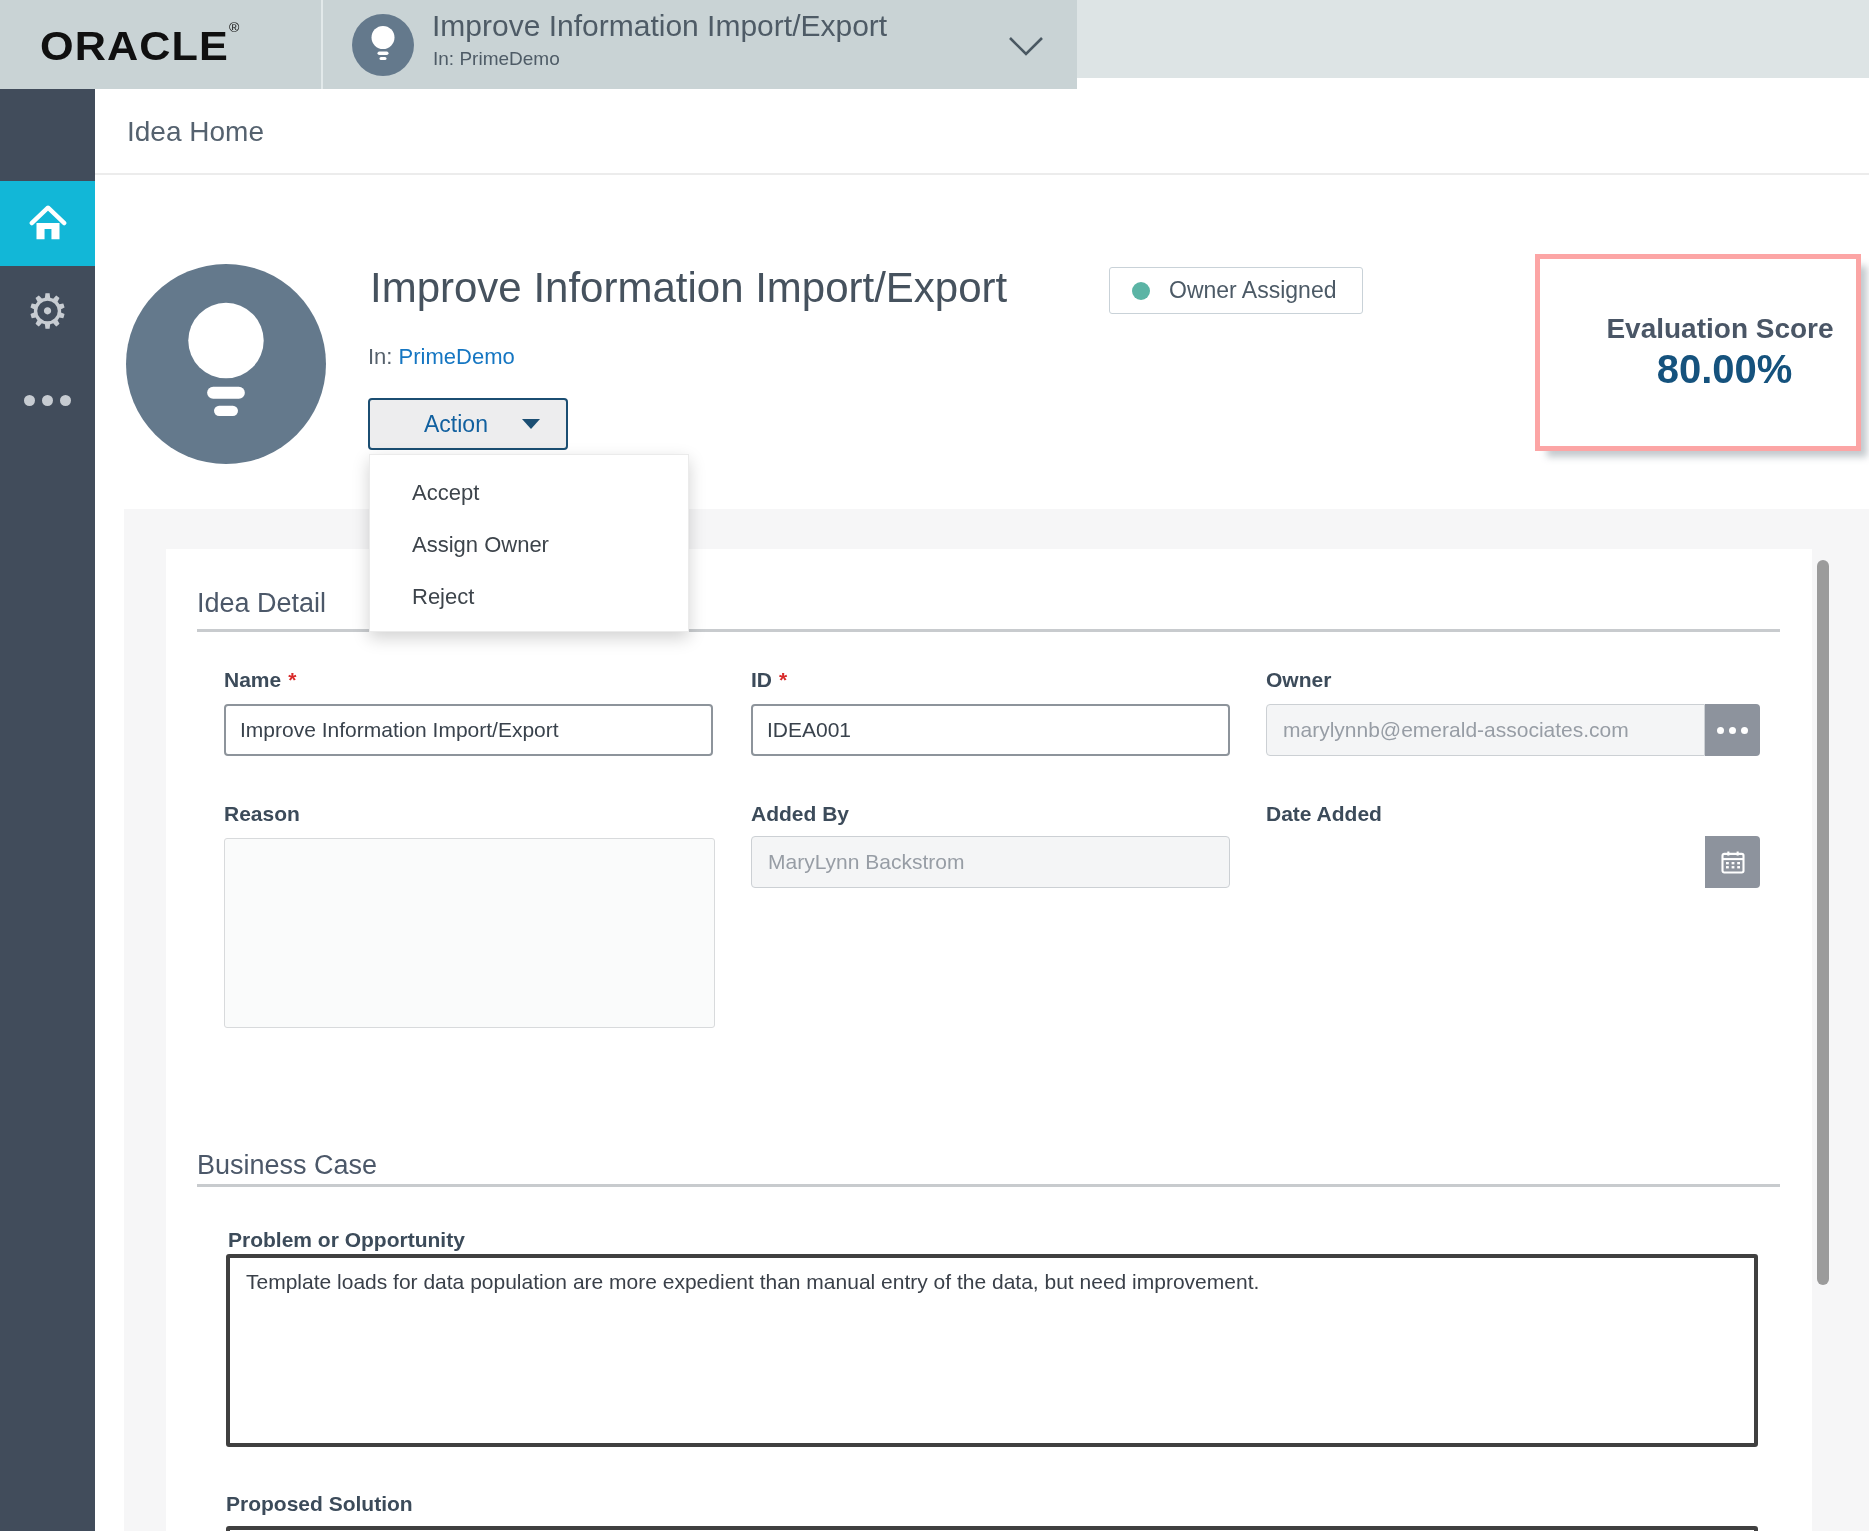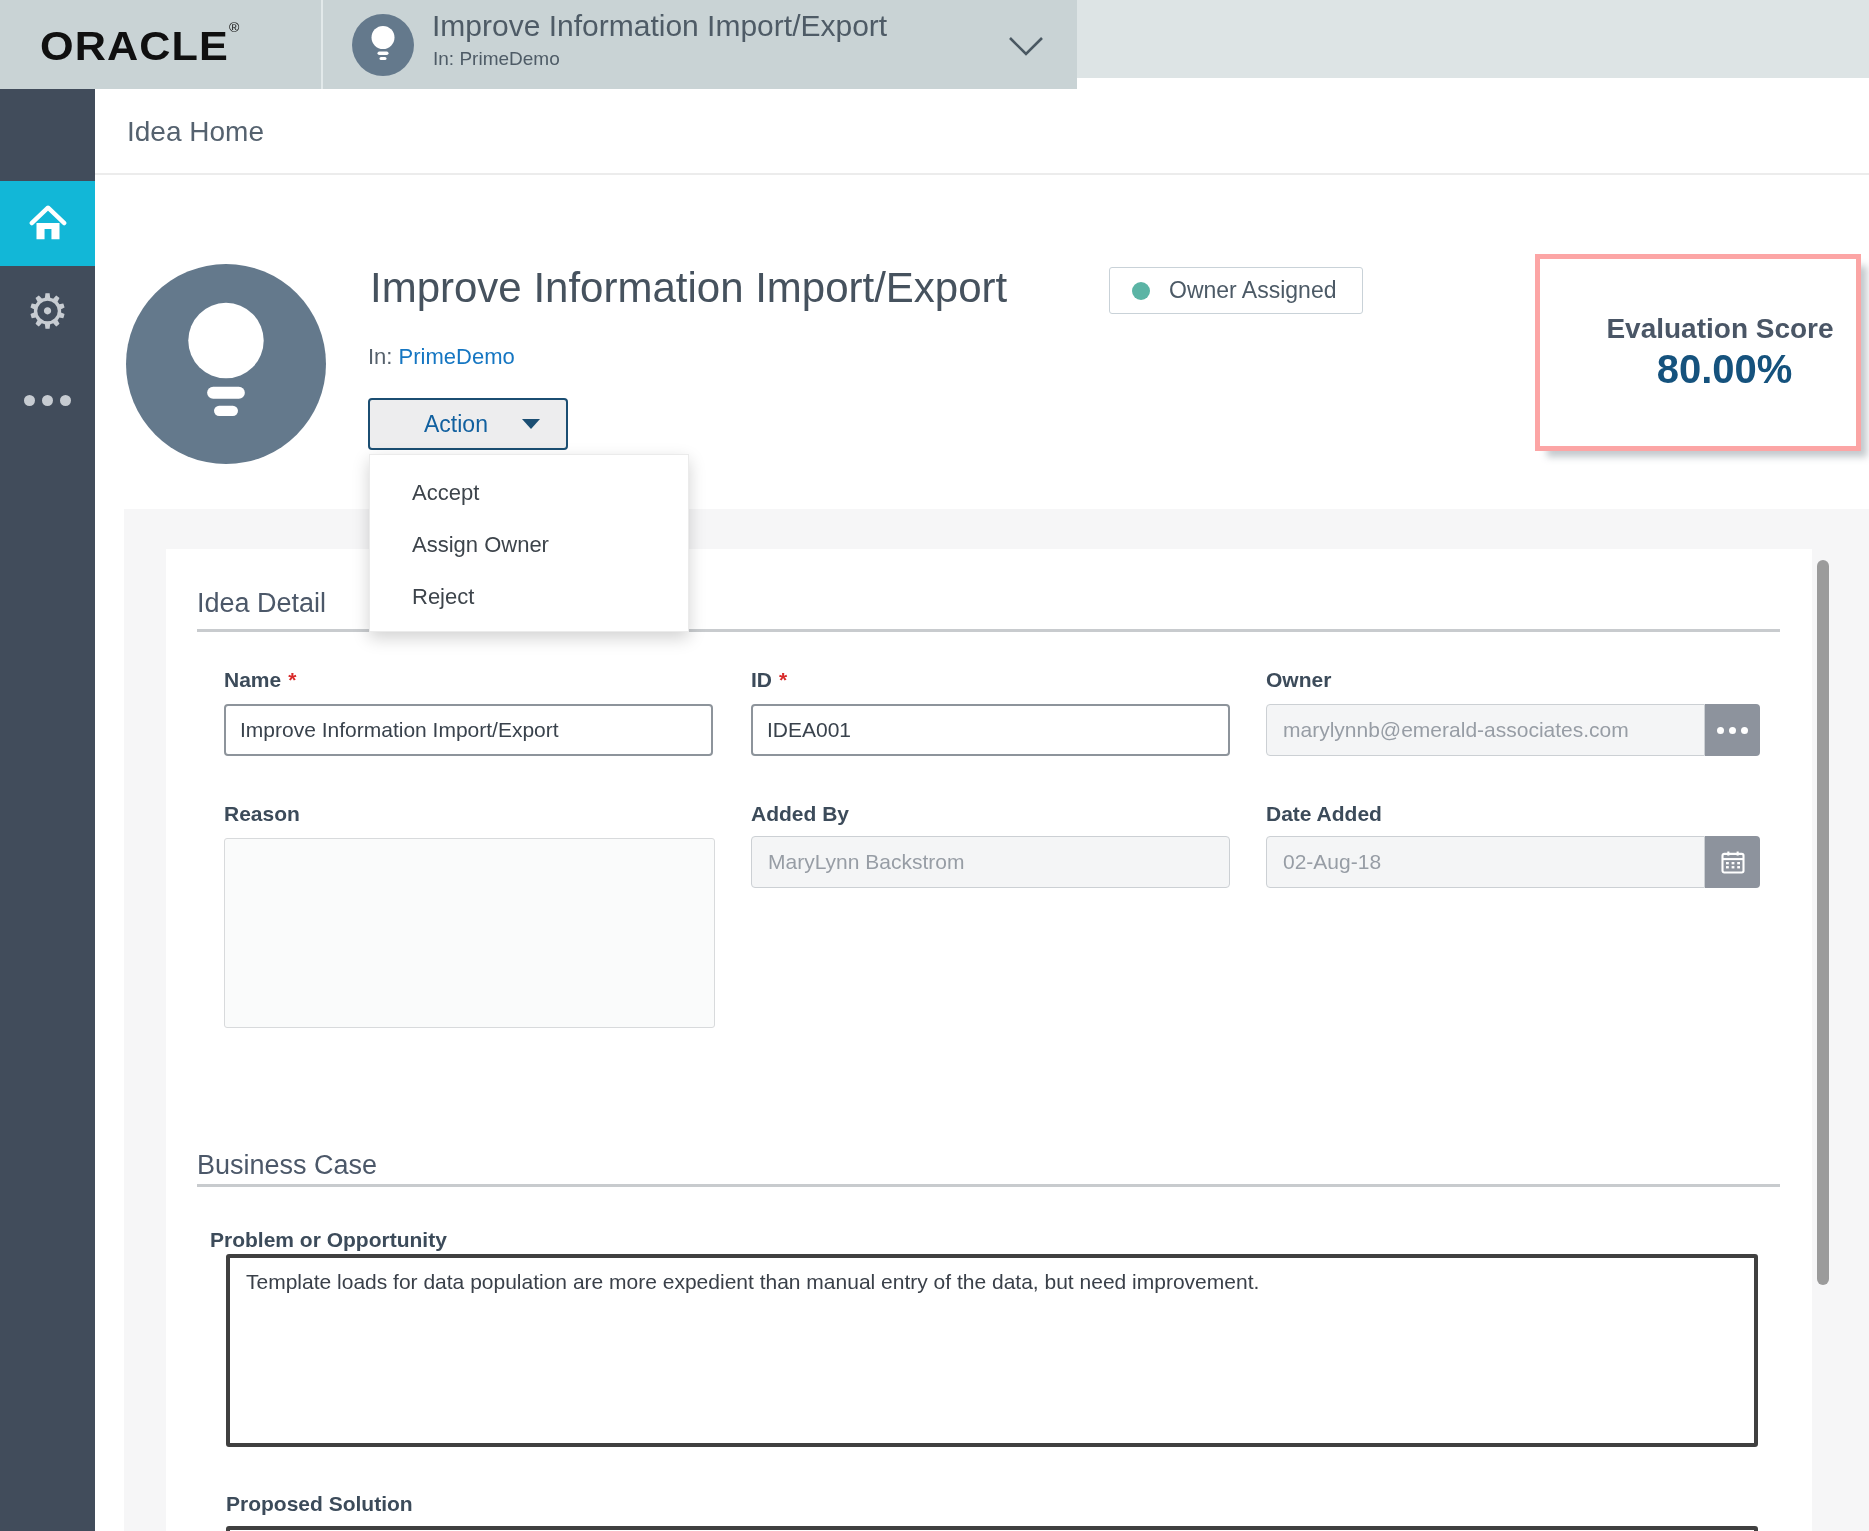--- a/index.html
+++ b/index.html
@@ -186,40 +186,39 @@
       <i></i>
       <i></i>
   </button>
 
   <div class="abs field-label" style="left:224px; top:802px;">Reason</div>
   <div class="abs field-label" style="left:751px; top:802px;">Added By</div>
   <div class="abs field-label" style="left:1266px; top:802px;">Date Added</div>
 
   <textarea class="abs reason-area" style="left: 224px; top: 838px; width: 491px; height: 190px;"></textarea>
   <input class="abs disabled-input" style="left: 751px; top: 836px; width: 479px; border-radius: 4px;" readonly="" value="MaryLynn Backstrom">
-  <input class="abs disabled-input" style="left: 1266px; top: 836px; width: 439px;" readonly="" value="02-Aug-18">
   <button class="abs gray-btn" style="left:1705px; top:836px;">
     <svg width="28" height="28" viewBox="0 0 24 24">
       <rect x="3" y="5" width="18" height="16" rx="1.5" fill="none" stroke="#ffffff" stroke-width="1.8"></rect>
       <line x1="3" y1="9.5" x2="21" y2="9.5" stroke="#ffffff" stroke-width="1.8"></line>
       <line x1="8" y1="3" x2="8" y2="6.5" stroke="#ffffff" stroke-width="1.8"></line>
       <line x1="16" y1="3" x2="16" y2="6.5" stroke="#ffffff" stroke-width="1.8"></line>
       <g fill="#ffffff">
         <rect x="6" y="12" width="2.4" height="2"></rect>
           <rect x="10.8" y="12" width="2.4" height="2"></rect>
           <rect x="15.6" y="12" width="2.4" height="2"></rect>
         <rect x="6" y="15.5" width="2.4" height="2"></rect>
           <rect x="10.8" y="15.5" width="2.4" height="2"></rect>
           <rect x="15.6" y="15.5" width="2.4" height="2"></rect>
       </g>
     </svg>
   </button>
 
   <div class="abs section-heading" style="left:197px; top:1150px;">Business Case</div>
   <div class="abs section-rule" style="left:197px; top:1184px; width:1583px;"></div>
 
-  <div class="abs field-label" style="left:210px; top:1228px;">Problem or Opportunity</div>
+  <div class="abs field-label" style="left:228px; top:1228px;">Problem or Opportunity</div>
   <textarea class="abs big-area" style="left: 226px; top: 1254px; width: 1532px; height: 193px;">Template loads for data population are more expedient than manual entry of the data, but need improvement.</textarea>
 
   <div class="abs field-label" style="left:226px; top:1492px;">Proposed Solution</div>
   <textarea class="abs big-area" style="left: 226px; top: 1526px; width: 1532px; height: 60px;"></textarea>
 
 </div>
 
 </body></html>

